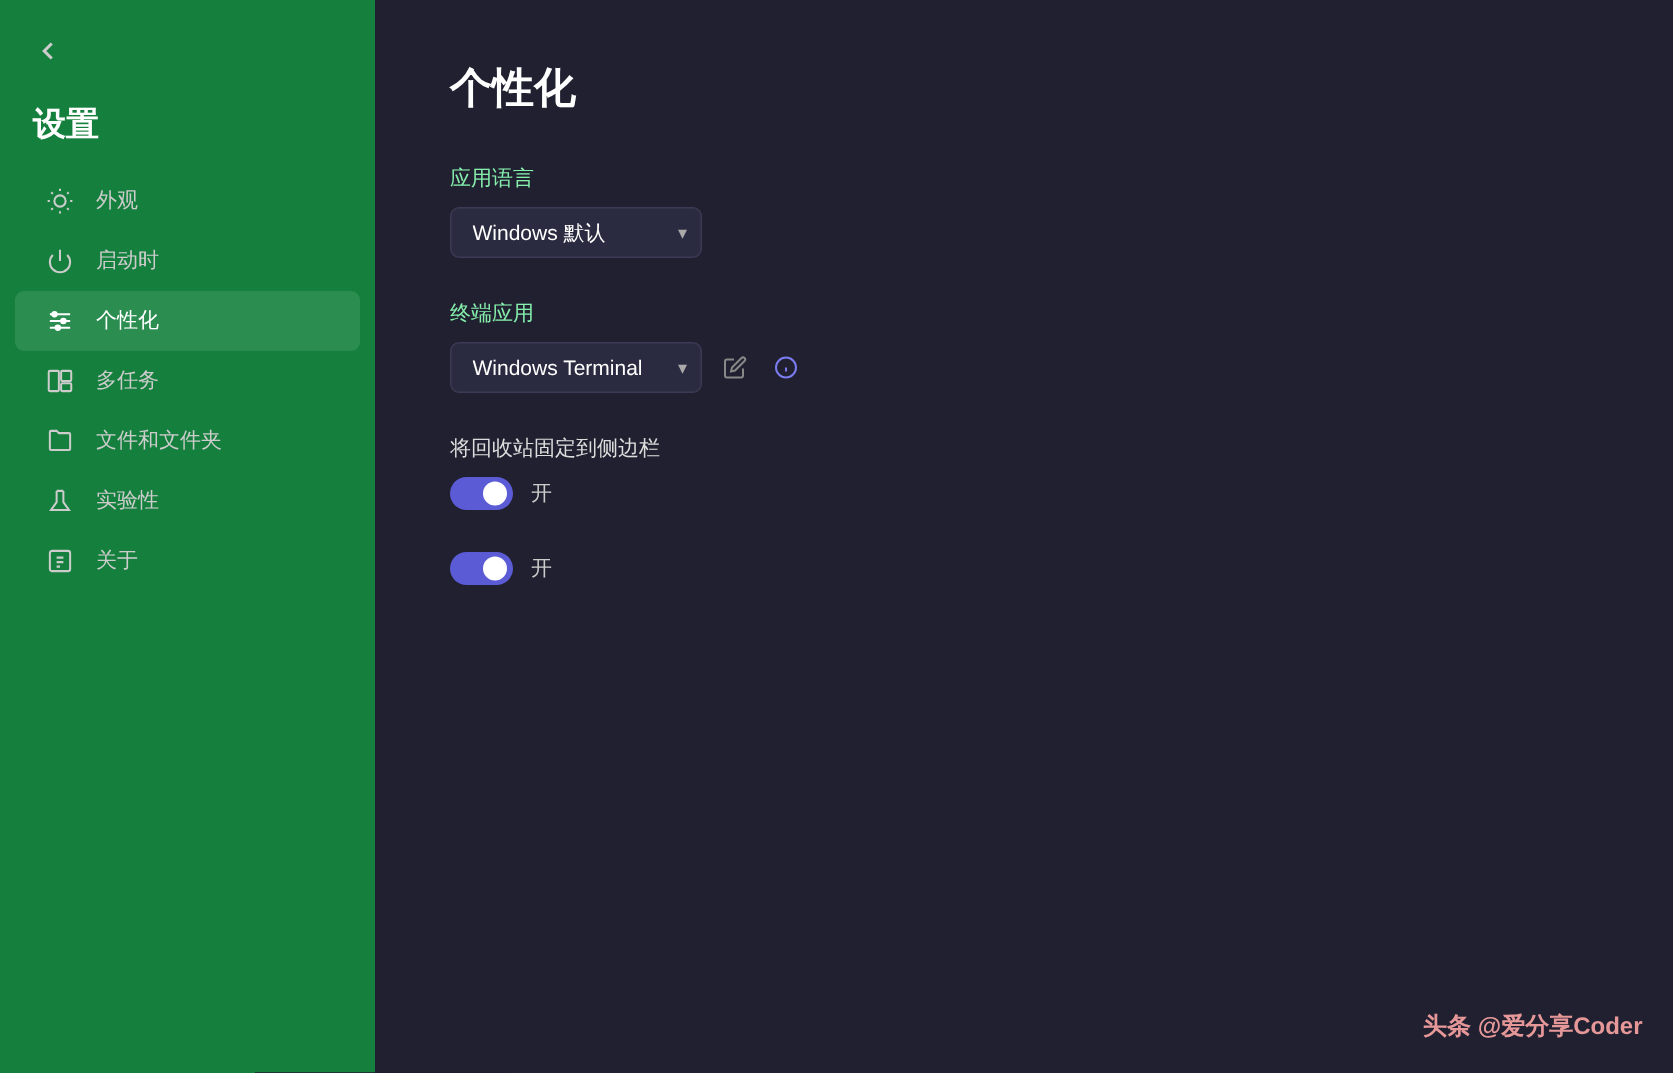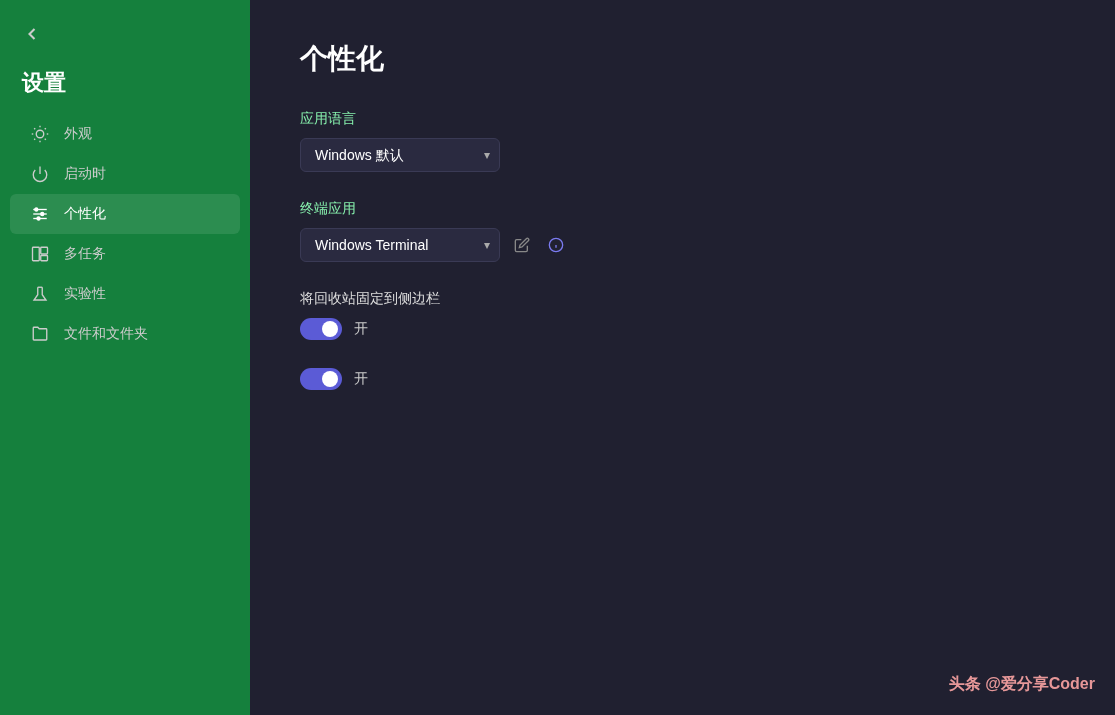--- a/index.html
+++ b/index.html
@@ -110,21 +110,21 @@
       border-radius: 6px;
       font-size: 14px;
       font-family: inherit;
       width: 200px;
       cursor: pointer;
       outline: none;
     }
 
     .dropdown-container {
       position: relative;
-      width: 200px;
+      width: 168px;
     }
     .dropdown-container select {
       width: 100%;
     }
     .dropdown-chevron {
       position: absolute;
       right: 10px;
       top: 50%;
       transform: translateY(-50%);
       pointer-events: none;
@@ -263,36 +263,47 @@
         <rect x="13" y="3" width="9" height="9" rx="1"></rect>
         <rect x="13" y="14" width="9" height="7" rx="1"></rect>
       </svg>
     </span>
     <span class="nav-label">多任务</span>
   </div>
 
   <div class="nav-item">
     <span class="nav-icon">
       <svg width="18" height="18" viewBox="0 0 24 24" fill="none" stroke="currentColor" stroke-width="1.8">
+        <path d="M3 4a1 1 0 0 1 1-1h5l2 2h9a1 1 0 0 1 1 1v13a1 1 0 0 1-1 1H4a1 1 0 0 1-1-1V4z"></path>
+      </svg>
+    </span>
+    <span class="nav-label">文件和文件夹</span>
+  </div>
+
+  <div class="nav-item">
+    <span class="nav-icon">
+      <svg width="18" height="18" viewBox="0 0 24 24" fill="none" stroke="currentColor" stroke-width="1.8">
         <path d="M9 3v10l-5 7h16l-5-7V3"></path>
         <line x1="9" y1="3" x2="15" y2="3"></line>
       </svg>
     </span>
     <span class="nav-label">实验性</span>
   </div>
 
   <div class="nav-item">
     <span class="nav-icon">
       <svg width="18" height="18" viewBox="0 0 24 24" fill="none" stroke="currentColor" stroke-width="1.8">
-        <path d="M3 4a1 1 0 0 1 1-1h5l2 2h9a1 1 0 0 1 1 1v13a1 1 0 0 1-1 1H4a1 1 0 0 1-1-1V4z"></path>
-      </svg>
-    </span>
-    <span class="nav-label">文件和文件夹</span>
-  </div>
-
+        <rect x="3" y="3" width="18" height="18" rx="2"></rect>
+        <line x1="9" y1="9" x2="15" y2="9"></line>
+        <line x1="9" y1="13" x2="15" y2="13"></line>
+        <line x1="9" y1="17" x2="12" y2="17"></line>
+      </svg>
+    </span>
+    <span class="nav-label">关于</span>
+  </div>
 </nav>
 
 <main class="main">
   <h1 class="page-title">个性化</h1>
 
   <div class="setting-row">
     <div class="section-label">应用语言</div>
     <div class="dropdown-wrapper">
       <div class="dropdown-container">
         <select class="dropdown">

